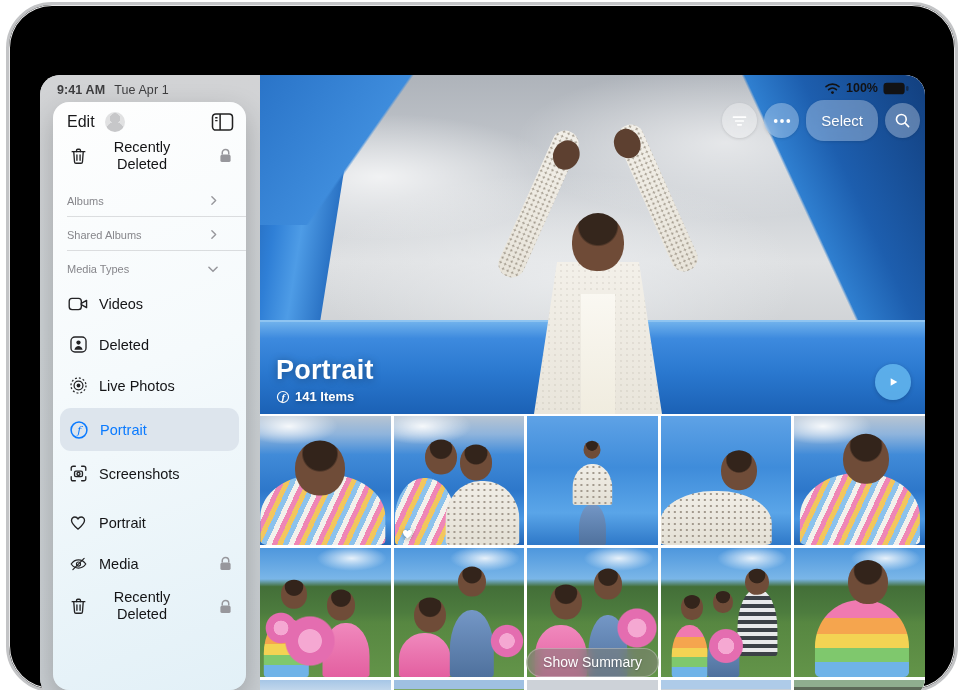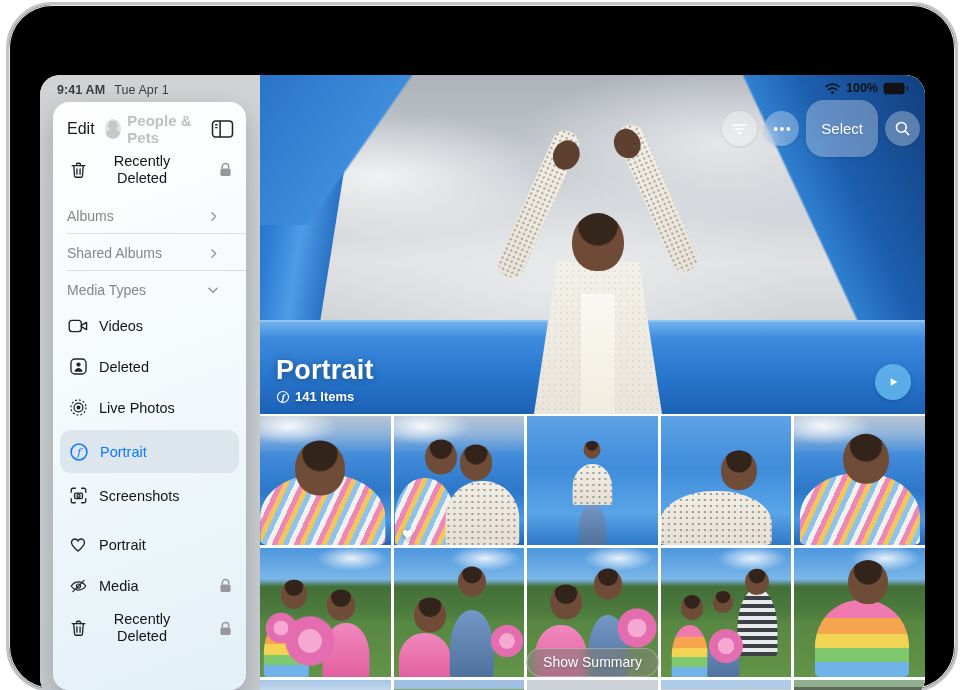--- a/index.html
+++ b/index.html
@@ -28,21 +28,21 @@
 
   .srow{display:flex;align-items:center;gap:10px;padding:5px 14px;min-height:31px;color:#141416;}
   .srow .ic{width:22px;height:22px;flex:0 0 22px;display:flex;align-items:center;justify-content:center;color:#232325;}
   .srow .lbl{font-size:14.5px;line-height:1.15;text-align:center;}
   .srow .lock{margin-left:auto;color:#97979c;display:flex;}
   .srow.two .lbl{width:86px;}
   .srow.selected{background:#dde5ed;border-radius:11px;margin:2px 7px;padding:6px 7px 6px 8px;color:#0a7aff;}
   .srow.selected .ic{color:#0a7aff;}
   .srow.selected .lbl{font-weight:500;}
 
-  .shead{display:flex;align-items:center;padding:9px 26px 7px 14px;color:#86868b;font-size:14px;}
+  .shead{display:flex;align-items:center;padding:9px 26px 7px 14px;color:#86868b;font-size:11px;}
   .shead .chev{margin-left:auto;color:#97979c;display:flex;}
   .sdiv{height:1px;background:rgba(60,60,67,.16);margin:2px 0 2px 14px;}
   .gap8{height:8px;}
 
   
   .main{position:absolute;left:220px;top:0;width:665px;height:623px;background:#fff;}
 
   
   .hero{position:absolute;left:0;top:0;width:665px;height:339px;overflow:hidden;
     background:
@@ -74,21 +74,21 @@
     background-image:radial-gradient(#9c948627 1px,transparent 1.4px),linear-gradient(180deg,#f3f0e9,#e9e5db);background-size:6px 6px,100% 100%;}
   .girl .shirt{position:absolute;left:50%;bottom:0;transform:translateX(-50%);width:34px;height:120px;background:linear-gradient(#faf8f2,#f0ecdf);}
 
   
   .status-right{position:absolute;top:6px;right:16px;display:flex;align-items:center;gap:5px;color:#121214;font-size:12.5px;font-weight:700;z-index:6;}
 
   
   .hero-toolbar{position:absolute;top:25px;right:5px;display:flex;align-items:center;gap:7px;z-index:6;}
   .hbtn{height:35px;min-width:35px;border-radius:18px;background:rgba(255,255,255,.30);backdrop-filter:blur(8px);
     display:flex;align-items:center;justify-content:center;color:#fff;box-shadow:0 1px 3px rgba(0,0,0,.12);}
-  .hbtn.pill{padding:11px 15px;font-size:15px;font-weight:500;text-shadow:0 1px 2px rgba(0,0,0,.2);}
+  .hbtn.pill{padding:3px 15px;font-size:15px;font-weight:500;text-shadow:0 1px 2px rgba(0,0,0,.2);}
 
   .hero-caption{position:absolute;left:16px;bottom:10px;color:#fff;z-index:5;}
   .hero-caption .title{font-size:27px;font-weight:700;letter-spacing:.2px;text-shadow:0 1px 8px rgba(0,0,0,.35);}
   .hero-caption .count{display:flex;align-items:center;gap:5px;margin-top:3px;font-size:13px;font-weight:600;text-shadow:0 1px 5px rgba(0,0,0,.35);}
   .play-btn{position:absolute;right:14px;bottom:14px;width:36px;height:36px;border-radius:50%;
     background:rgba(96,178,236,.92);display:flex;align-items:center;justify-content:center;z-index:5;box-shadow:0 1px 4px rgba(0,0,0,.2);}
 
   
   .grid{position:absolute;left:0;top:341px;width:665px;display:grid;grid-template-columns:repeat(5,1fr);grid-template-rows:129px 129px 17px;gap:3px;background:#fff;}
   .thumb{position:relative;overflow:hidden;}
@@ -133,21 +133,20 @@
       <div class="left-pane">
         <div class="status-left">
           <span class="t">9:41 AM</span><span class="d">Tue Apr 1</span>
         </div>
 
         <div class="sidebar-card">
           <div class="sb-head">
             <span class="edit-btn">Edit</span>
             <span class="faded-item">
               <span class="avatar"></span>
-              <span class="flbl">People &amp; Pets</span>
             </span>
             <span class="toggle">
               <svg width="23" height="20" viewBox="0 0 24 21" fill="none" stroke="#222" stroke-width="1.6">
                   <rect x="1.5" y="2" width="21" height="17" rx="3.5"></rect>
                   <line x1="9.5" y1="2" x2="9.5" y2="19"></line>
                   <line x1="4.3" y1="6" x2="6.8" y2="6" stroke-width="1.4"></line>
                   <line x1="4.3" y1="9" x2="6.8" y2="9" stroke-width="1.4"></line>
                 </svg>
             </span>
           </div>

